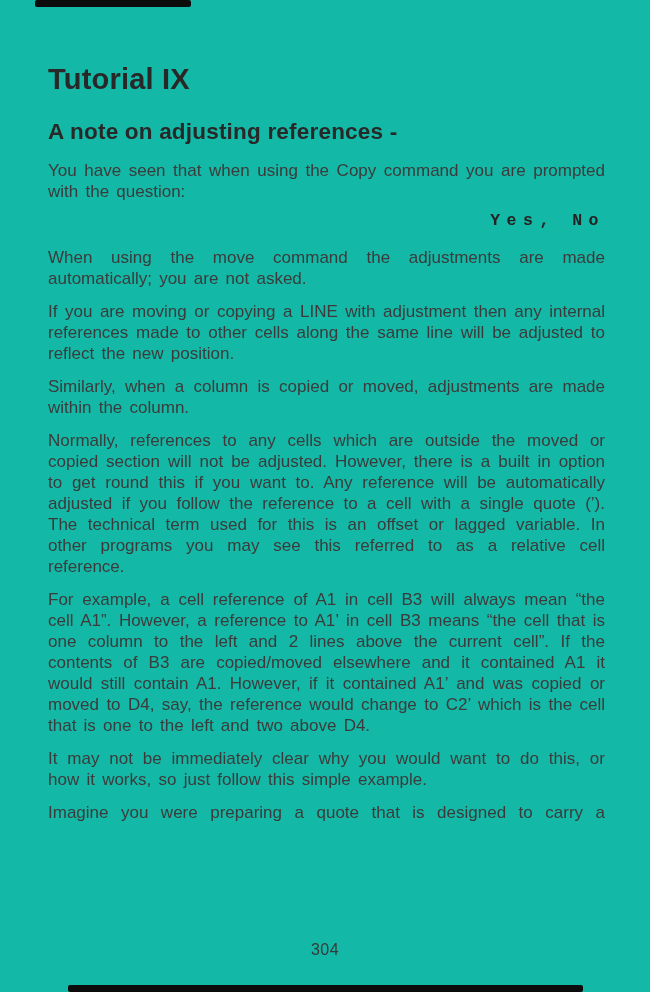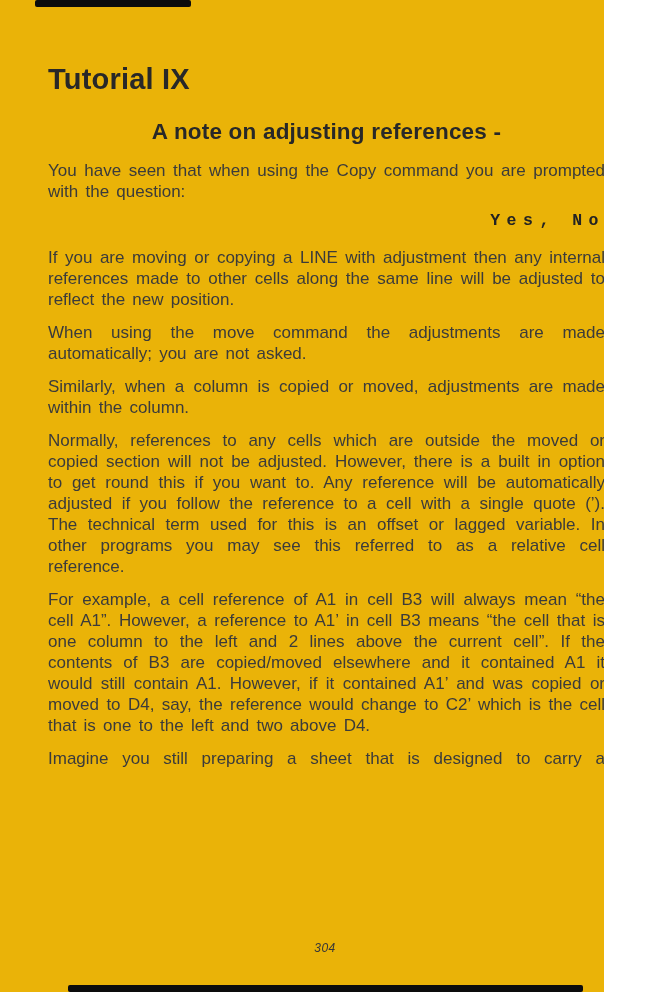--- a/index.html
+++ b/index.html
@@ -3,22 +3,22 @@
 <meta charset="utf-8">
 <style>
   html, body { margin:0; padding:0; }
   body {
     width:650px; height:992px;
     background:#ffffff;
     font-family:"Liberation Sans", sans-serif;
   }
   .page {
     position:relative;
-    width:604px; height:992px;
-    background:#eab308;
+    width:650px; height:992px;
+    background:#14b8a6;
     overflow:hidden;
   }
   .scan-bar {
     position:absolute;
     background:#0c0c0c;
     border-radius:2px;
   }
   .scan-bar.top { left:35px; top:0; width:156px; height:7px; }
   .scan-bar.bottom { left:68px; top:985px; width:515px; height:7px; }
 
@@ -32,21 +32,20 @@
     margin:0 0 24px 0;
     font-size:29px; line-height:30px; font-weight:bold;
     letter-spacing:0.2px;
     color:#282828;
   }
   h2.section {
     margin:0 0 14px 0;
     font-size:22.5px; line-height:27.5px; font-weight:bold;
     letter-spacing:0.2px;
     color:#282828;
-    text-align:center;
   }
   p.body {
     margin:0 0 12px 0;
     font-size:17px; line-height:21px;
     text-align:justify;
     word-spacing:2.5px;
     color:#3b3b3b;
   }
   p.body.intro { margin-bottom:8px; }
   p.body.last-line-justify { text-align-last:justify; }
@@ -61,24 +60,23 @@
     white-space:nowrap;
     text-align:right;
   }
   .prompt .options { padding-left:177px; }
 
   .page-number {
     position:absolute;
     left:0; top:941px;
     width:650px;
     text-align:center;
-    font-size:12px;
+    font-size:16px;
     color:#383838;
     letter-spacing:0.5px;
-    font-style:italic;
   }
 </style>
 </head>
 <body>
 
 <div class="page">
 
   <div class="scan-bar top"></div>
 
   <main class="content">
@@ -86,26 +84,27 @@
     <h1 class="chapter">Tutorial IX</h1>
 
     <h2 class="section"><span>A note on adjusting references -</span><br></h2>
 
     <p class="body intro">You have seen that when using the Copy command you are prompted with the question:</p>
 
     <div class="prompt">
       <div class="options">Yes, No</div>
     </div>
 
+    <p class="body">When using the move command the adjustments are made automatically; you are not asked.</p>
     <p class="body">If you are moving or copying a LINE with adjustment then any internal references made to other cells along the same line will be adjusted to reflect the new position.</p>
-    <p class="body">When using the move command the adjustments are made automatically; you are not asked.</p>
     <p class="body">Similarly, when a column is copied or moved, adjustments are made within the column.</p>
     <p class="body">Normally, references to any cells which are outside the moved or copied section will not be adjusted. However, there is a built in option to get round this if you want to. Any reference will be automatically adjusted if you follow the reference to a cell with a single quote (’). The technical term used for this is an offset or lagged variable. In other programs you may see this referred to as a relative cell reference.</p>
     <p class="body">For example, a cell reference of A1 in cell B3 will always mean “the cell A1”. However, a reference to A1’ in cell B3 means “the cell that is one column to the left and 2 lines above the current cell”. If the contents of B3 are copied/moved elsewhere and it contained A1 it would still contain A1. However, if it contained A1’ and was copied or moved to D4, say, the reference would change to C2’ which is the cell that is one to the left and two above D4.</p>
-    <p class="body last-line-justify">Imagine you still preparing a sheet that is designed to carry a</p>
+    <p class="body">It may not be immediately clear why you would want to do this, or how it works, so just follow this simple example.</p>
+    <p class="body last-line-justify">Imagine you were preparing a quote that is designed to carry a</p>
 
   </main>
 
   <div class="page-number">304</div>
 
   <div class="scan-bar bottom"></div>
 
 </div>
 
 </body></html>

